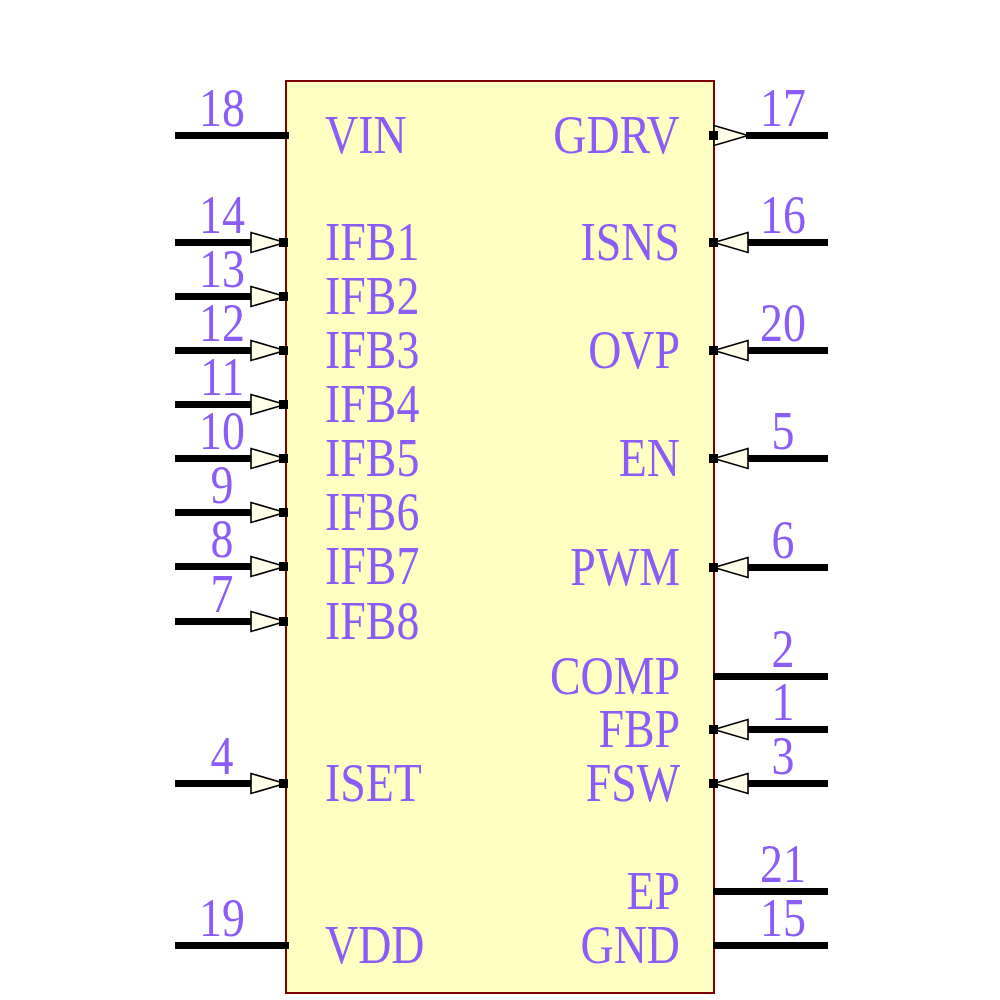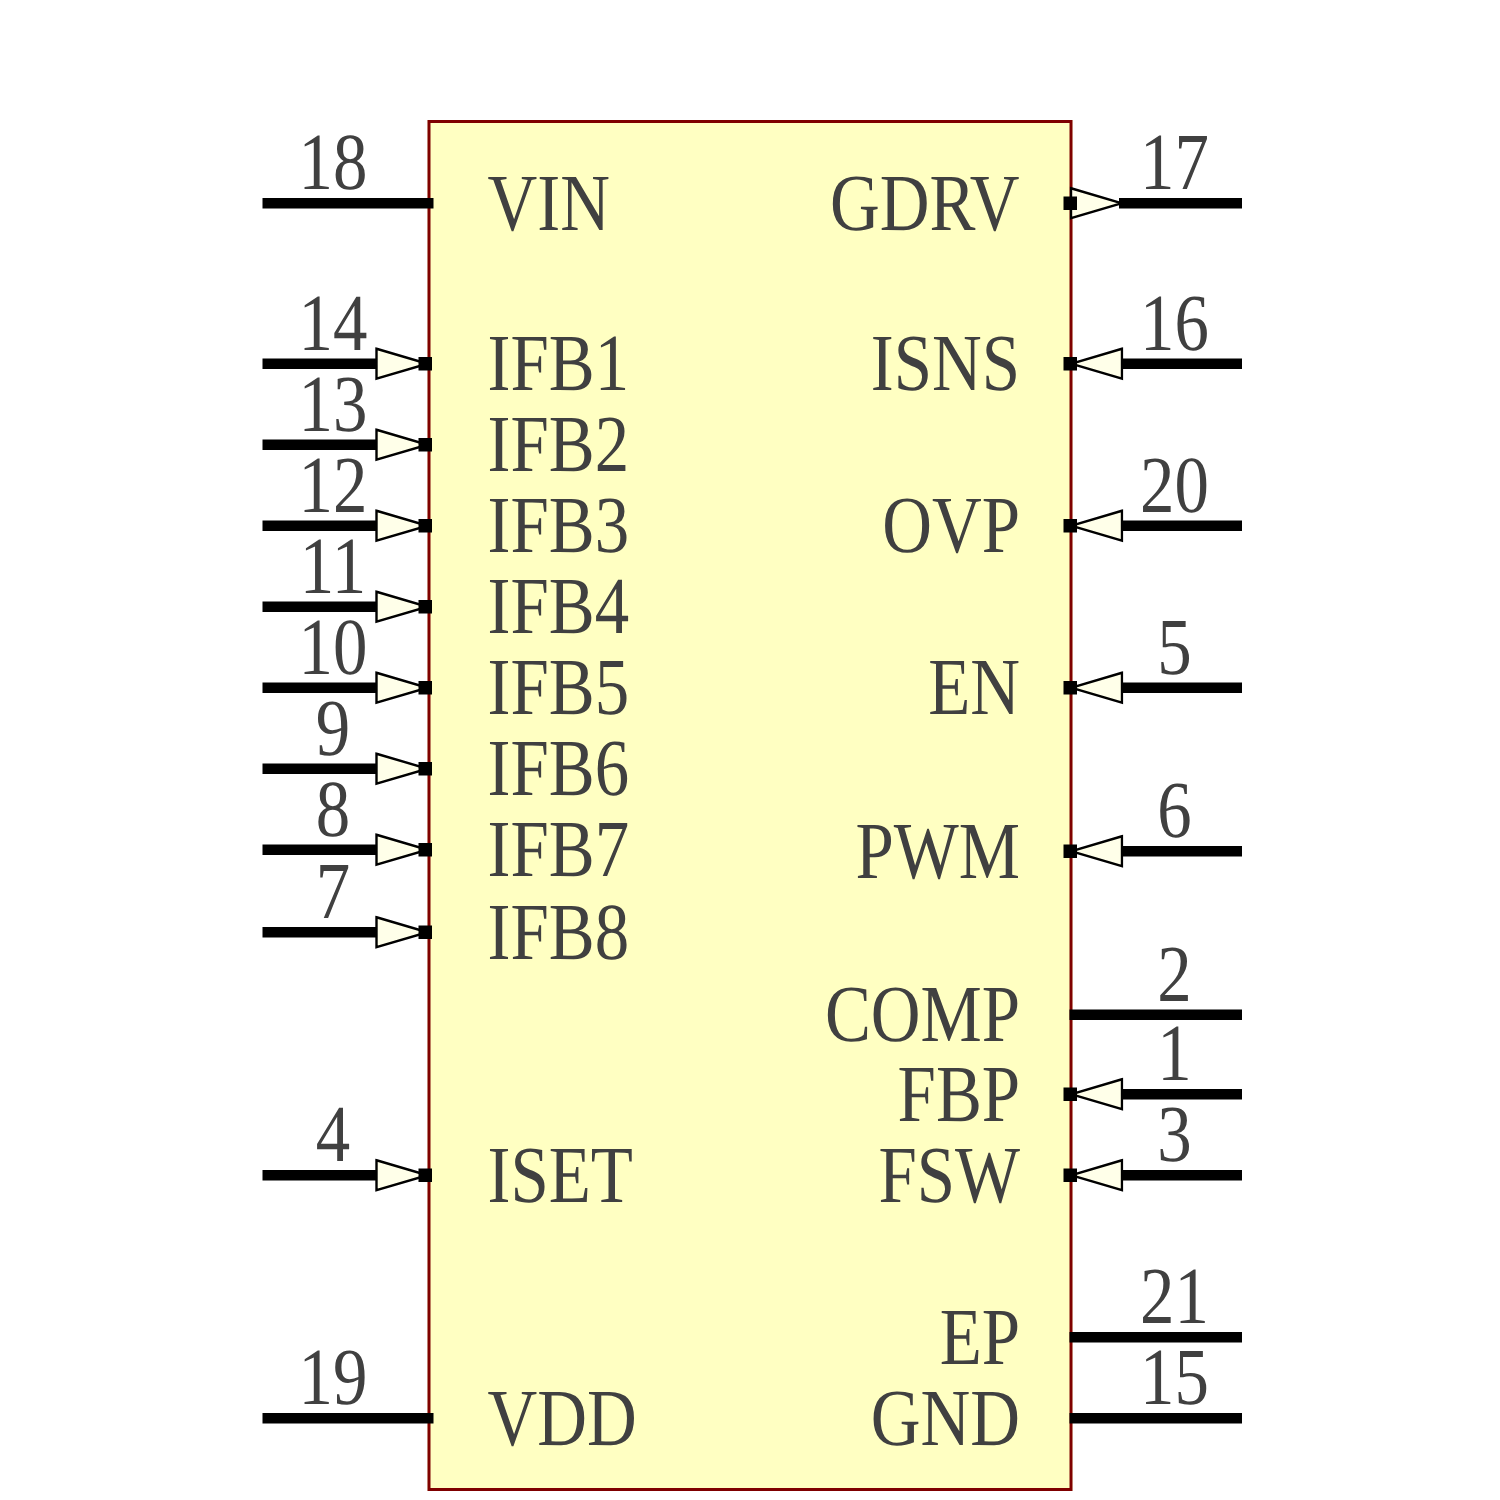--- a/index.html
+++ b/index.html
@@ -1,18 +1,18 @@
 <!DOCTYPE html>
 <html><head>
 <meta charset="utf-8">
 <style>
   html,body { margin:0; padding:0; background:#ffffff; }
   .stage {
     position:relative; width:1000px; height:1000px; overflow:hidden;
-    background:#ffffff; font-family:"Liberation Serif", serif; color:#404040;
+    background:#ffffff; font-family:"Liberation Serif", serif; color:#8b5cf6;
   }
   .chip {
     position:absolute; left:285px; top:80px; width:430px; height:914px;
     background:#FFFFC2; border:2.5px solid #7F0000; box-sizing:border-box;
   }
   .pin { position:absolute; left:0; width:1000px; height:0; }
   .wire { position:absolute; top:-3.5px; height:7px; background:#000000; }
   .wire.l-arrow { left:175px; width:77px; }
   .wire.l-plain { left:175px; width:114px; }
   .wire.r-arrow { left:746px; width:82px; }

